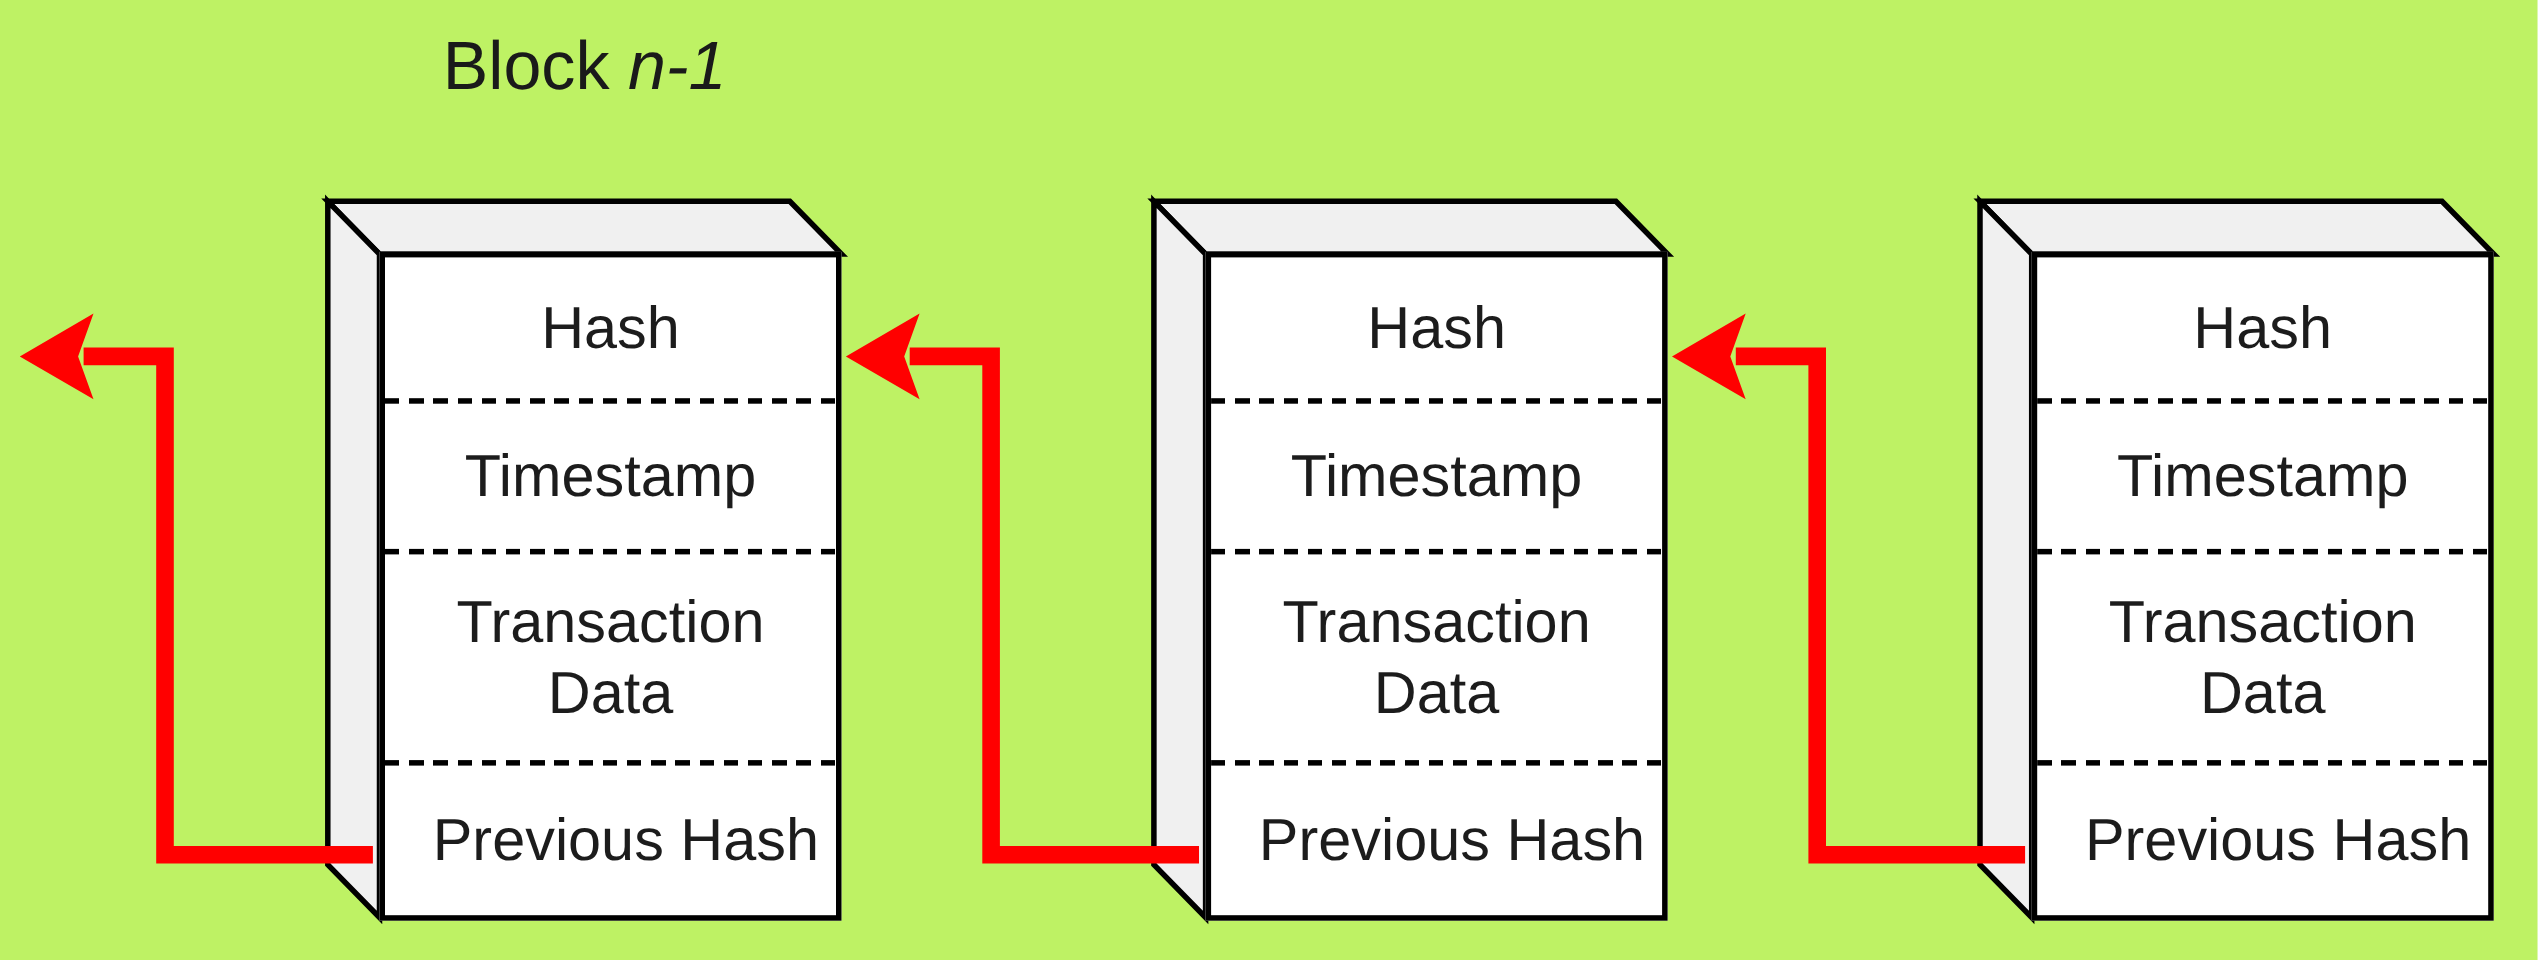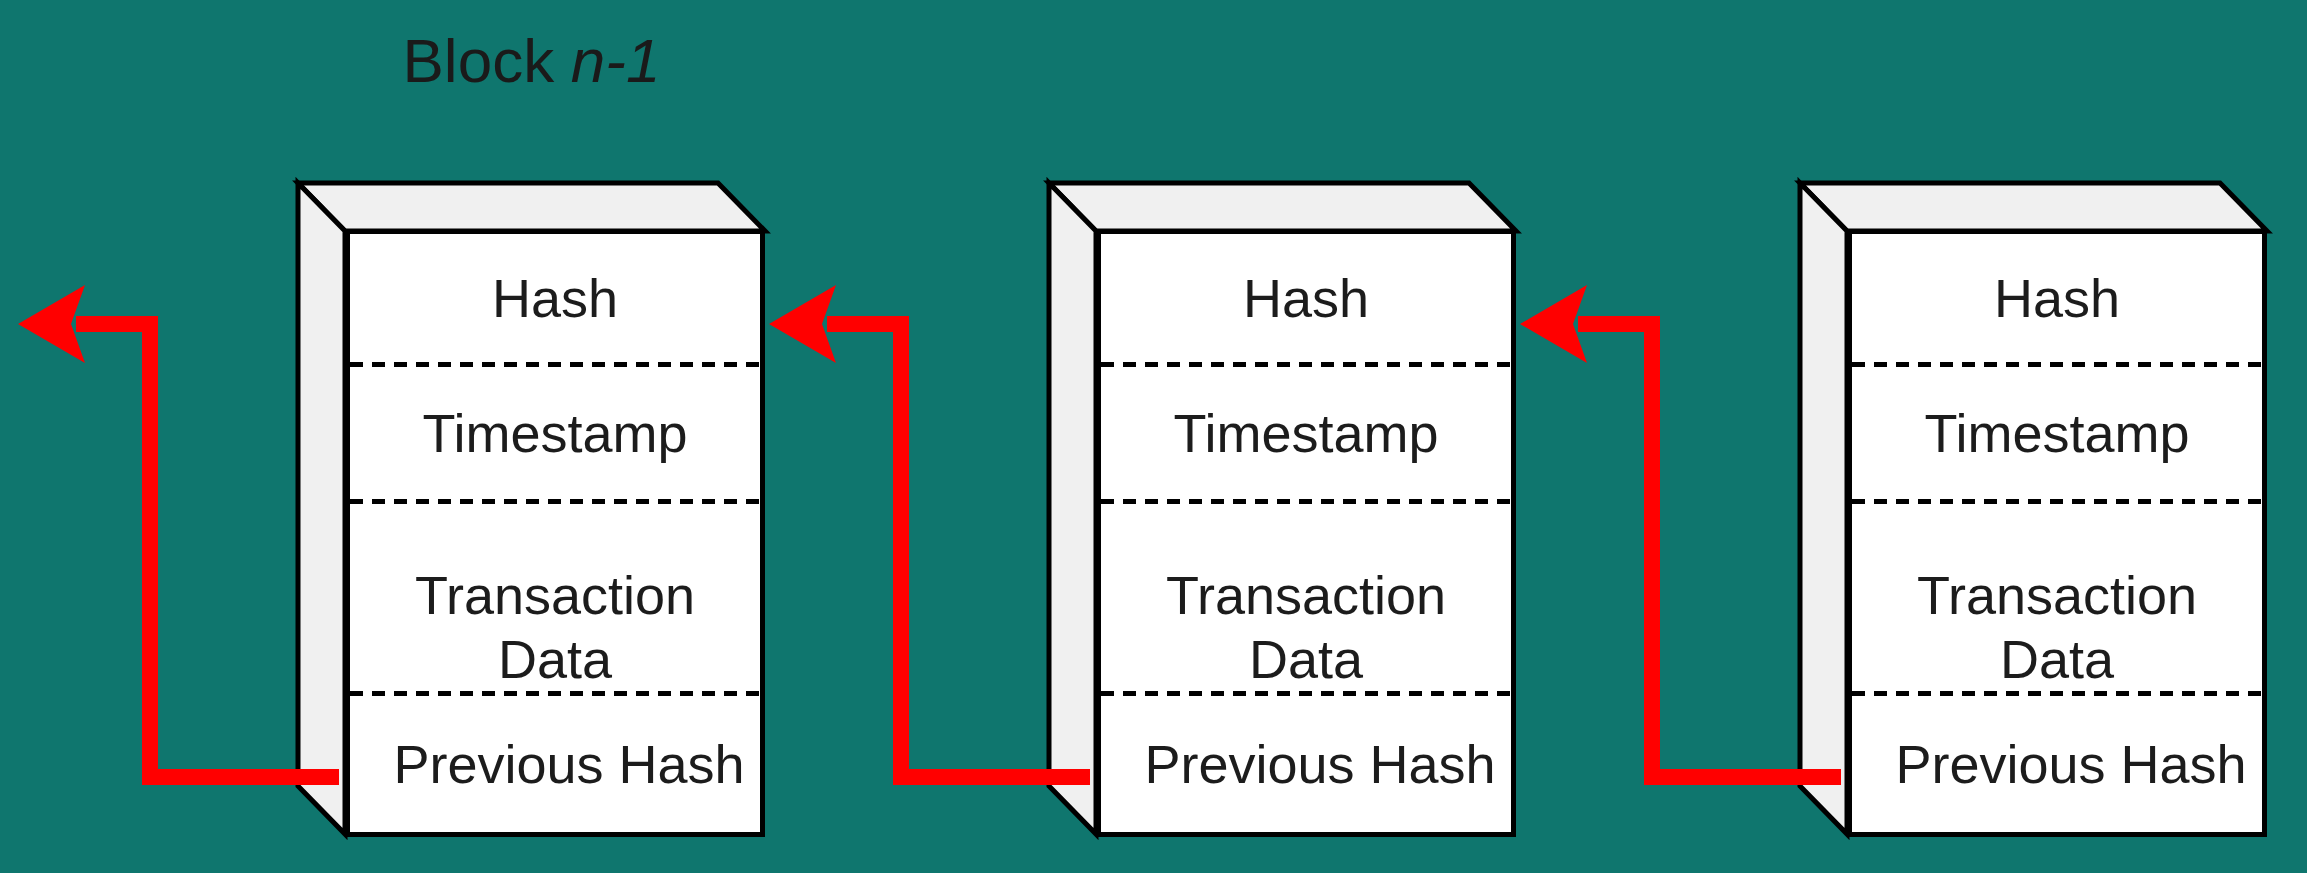--- a/index.html
+++ b/index.html
@@ -1,20 +1,20 @@
 <!DOCTYPE html>
 <html><head>
 <meta charset="utf-8">
 <style>
   html, body { margin: 0; padding: 0; background: #ffffff; }
   .canvas {
     position: relative;
     width: 2307px;
     height: 873px;
-    background: #0f766e;
+    background: #bef264;
     font-family: "Liberation Sans", sans-serif;
     color: #000000;
     overflow: hidden;
   }
   svg.layer {
     position: absolute;
     left: 0; top: 0;
     width: 2307px; height: 873px;
     pointer-events: none;
   }
@@ -53,21 +53,21 @@
     align-items: center;
     justify-content: center;
     font-size: 54px;
     line-height: 64px;
     color: #1c1c1c;
     text-align: center;
     flex: none;
   }
   .r1 { height: 128px; }
   .r2 { height: 132px; text-align: right; }
-  .r3 { height: 187px; justify-content: flex-end; }
+  .r3 { height: 187px; }
   .r4 { flex: 1; padding-left: 28px; }
   .sep {
     flex: none;
     height: 5px;
     background: repeating-linear-gradient(90deg, #000 0 13px, transparent 13px 22px);
   }
 </style>
 </head>
 <body>
 

